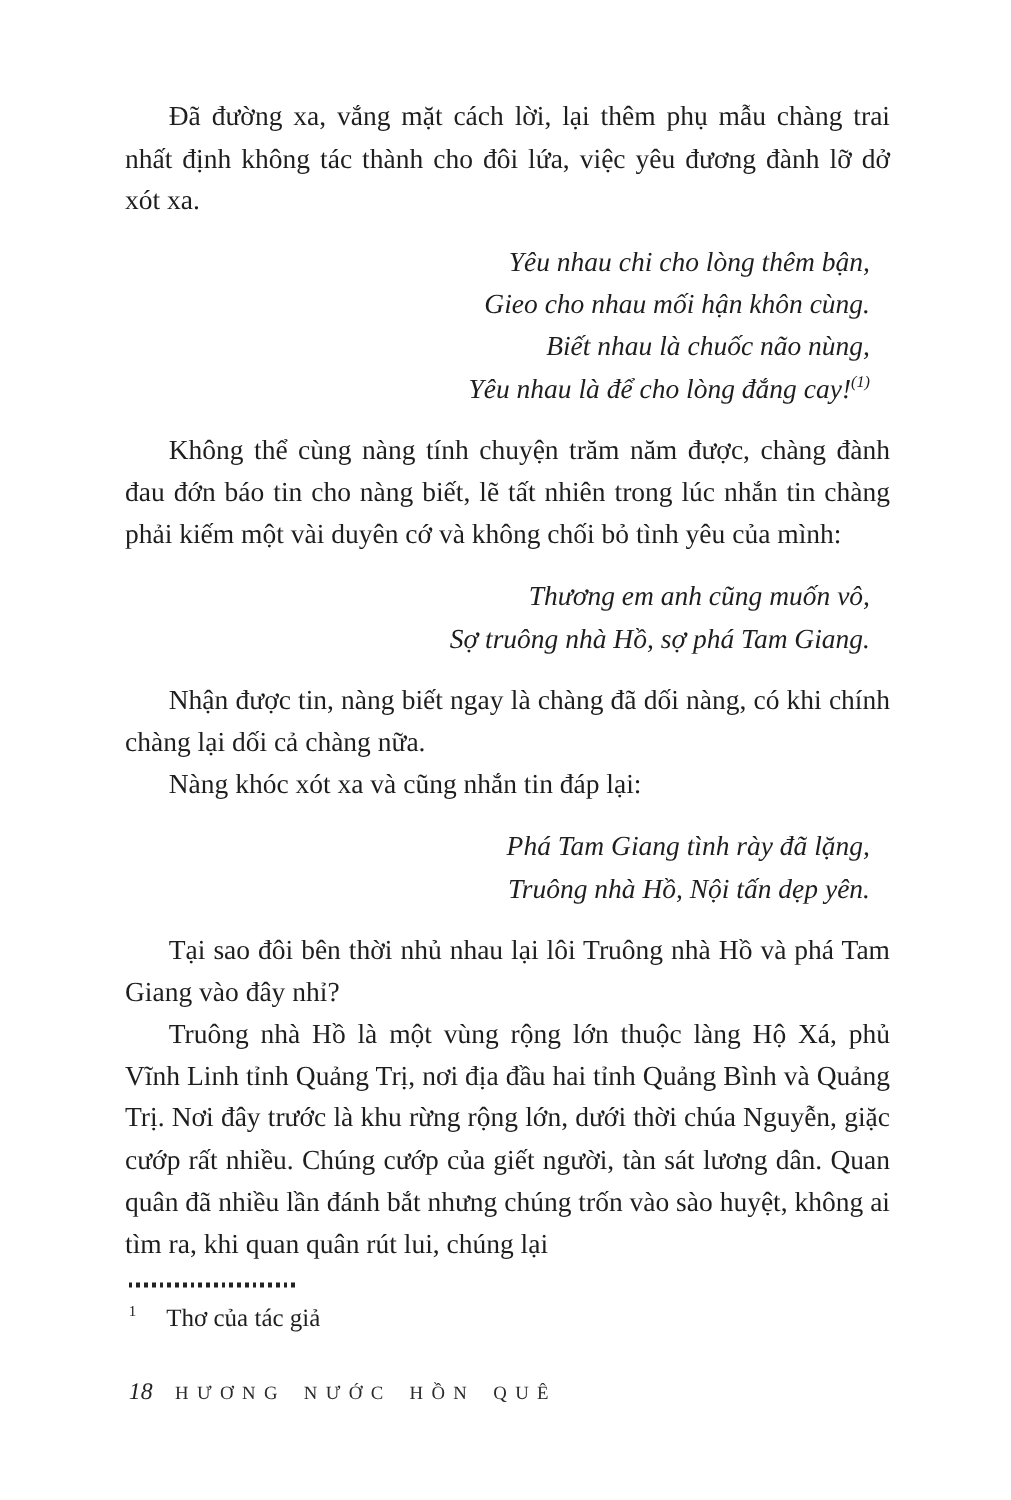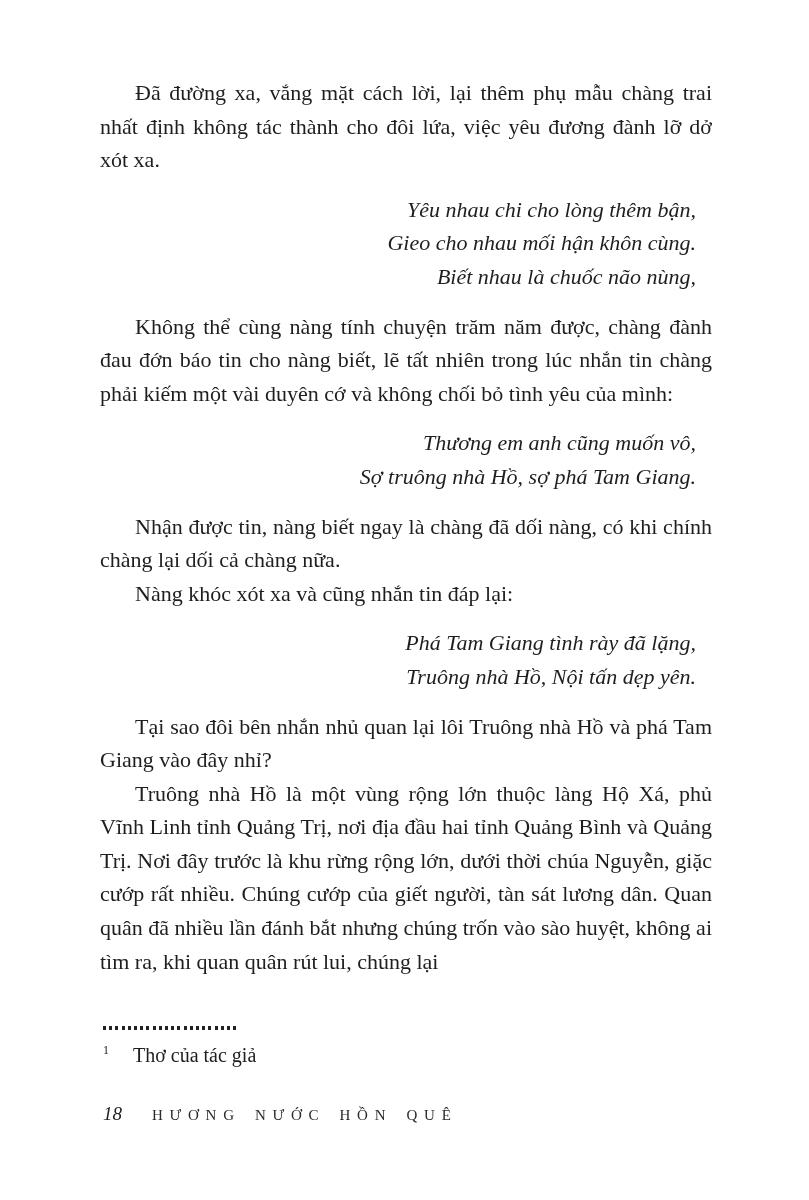--- a/index.html
+++ b/index.html
@@ -69,21 +69,21 @@
     position: absolute;
     left: 103px;
     top: 1103px;
     width: 600px;
     display: flex;
     align-items: baseline;
   }
   .page-num {
     font-style: italic;
     font-size: 19px;
-    margin-right: 30px;
+    margin-right: 18px;
     color: #222222;
     text-align: right;
   }
   .running-title {
     font-size: 15px;
     letter-spacing: 0.45em;
     word-spacing: 0.25em;
     color: #2a2a2a;
   }
 </style>
@@ -93,40 +93,41 @@
 <div class="page">
 
   <main class="body-text">
 
     <p class="para">Đã đường xa, vắng mặt cách lời, lại thêm phụ mẫu chàng trai nhất định không tác thành cho đôi lứa, việc yêu đương đành lỡ dở xót xa.</p>
 
     <div class="poem">
       <p>Yêu nhau chi cho lòng thêm bận,</p>
       <p>Gieo cho nhau mối hận khôn cùng.</p>
       <p>Biết nhau là chuốc não nùng,</p>
+      <p><span>Yêu nhau là để cho lòng đắng cay!</span><span class="fn-ref">(1)</span></p>
     </div>
 
     <p class="para">Không thể cùng nàng tính chuyện trăm năm được, chàng đành đau đớn báo tin cho nàng biết, lẽ tất nhiên trong lúc nhắn tin chàng phải kiếm một vài duyên cớ và không chối bỏ tình yêu của mình:</p>
 
     <div class="poem">
       <p>Thương em anh cũng muốn vô,</p>
       <p>Sợ truông nhà Hồ, sợ phá Tam Giang.</p>
     </div>
 
     <p class="para">Nhận được tin, nàng biết ngay là chàng đã dối nàng, có khi chính chàng lại dối cả chàng nữa.</p>
 
 
     <p class="para">Nàng khóc xót xa và cũng nhắn tin đáp lại:</p>
 
     <div class="poem">
       <p>Phá Tam Giang tình rày đã lặng,</p>
       <p>Truông nhà Hồ, Nội tấn dẹp yên.</p>
     </div>
 
-    <p class="para">Tại sao đôi bên nhắn nhủ quan lại lôi Truông nhà Hồ và phá Tam Giang vào đây nhỉ?</p>
+    <p class="para">Tại sao đôi bên thời nhủ nhau lại lôi Truông nhà Hồ và phá Tam Giang vào đây nhỉ?</p>
 
     <p class="para">Truông nhà Hồ là một vùng rộng lớn thuộc làng Hộ Xá, phủ Vĩnh Linh tỉnh Quảng Trị, nơi địa đầu hai tỉnh Quảng Bình và Quảng Trị. Nơi đây trước là khu rừng rộng lớn, dưới thời chúa Nguyễn, giặc cướp rất nhiều. Chúng cướp của giết người, tàn sát lương dân. Quan quân đã nhiều lần đánh bắt nhưng chúng trốn vào sào huyệt, không ai tìm ra, khi quan quân rút lui, chúng lại</p>
 
   </main>
 
   <div class="footnote-sep"></div>
 
   <div class="footnote">
     <span class="marker">1</span><span>Thơ của tác giả</span>
   </div>

